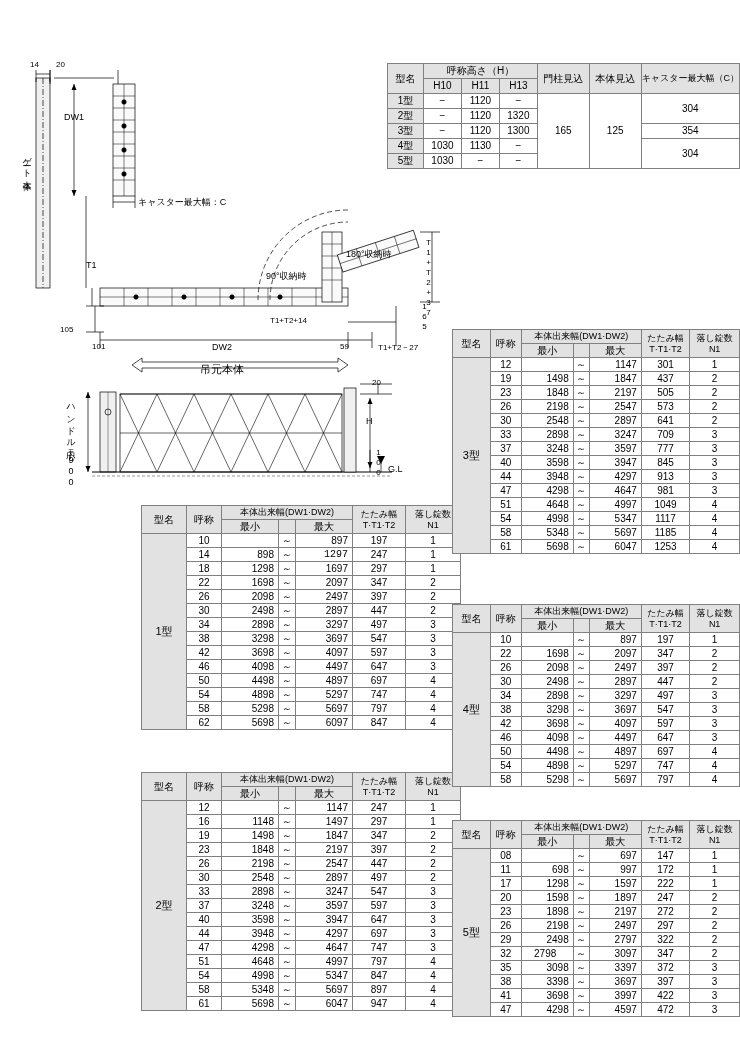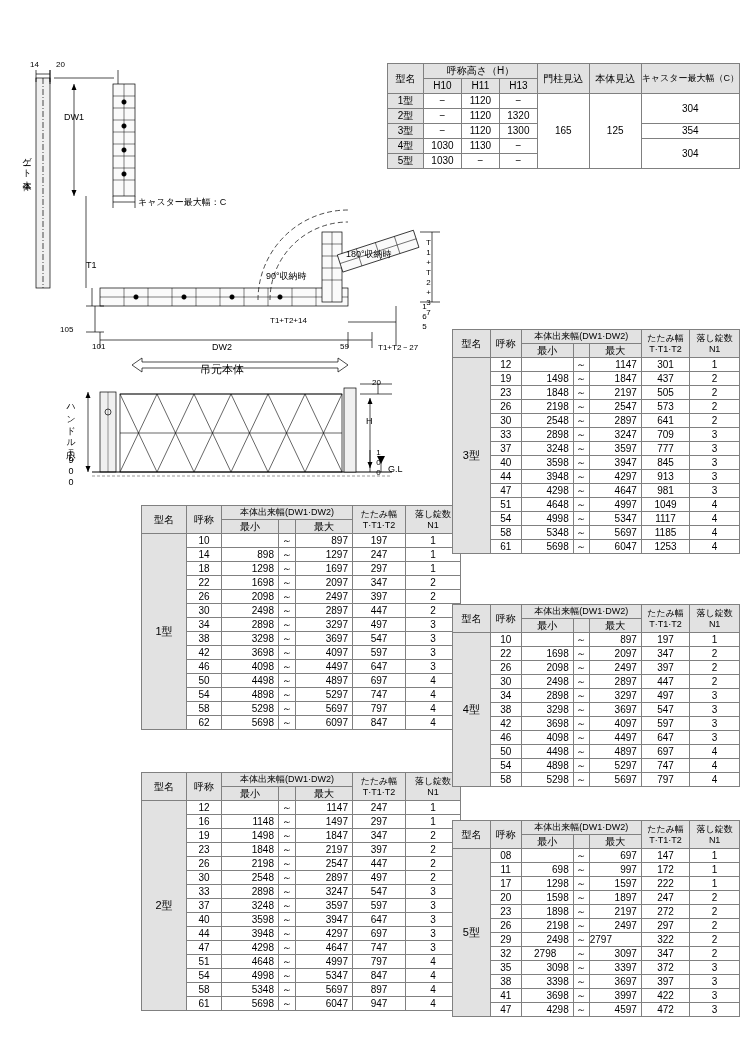--- a/index.html
+++ b/index.html
@@ -329,21 +329,21 @@
             <td style="text-align:right;padding-right:4px;"></td>
             <td>～</td>
             <td style="text-align:right;padding-right:4px;">897</td>
             <td>197</td>
             <td>1</td>
           </tr>
           <tr>
             <td>14</td>
             <td style="text-align:right;padding-right:4px;">898</td>
             <td>～</td>
-            <td style="text-align:right;padding-right:4px;">1297</td>
+            <td style="text-align:right;padding-right:4px;font-family:Liberation Mono, monospace;">1297</td>
             <td>247</td>
             <td>1</td>
           </tr>
           <tr>
             <td>18</td>
             <td style="text-align:right;padding-right:4px;">1298</td>
             <td>～</td>
             <td style="text-align:right;padding-right:4px;">1697</td>
             <td>297</td>
             <td>1</td>
@@ -869,21 +869,21 @@
             <td style="text-align:right;padding-right:4px;">2198</td>
             <td>～</td>
             <td style="text-align:right;padding-right:4px;">2497</td>
             <td>297</td>
             <td>2</td>
           </tr>
           <tr>
             <td>29</td>
             <td style="text-align:right;padding-right:4px;">2498</td>
             <td>～</td>
-            <td style="text-align:left;padding-right:4px;">2797</td>
+            <td style="text-align:right;padding-right:4px;">2797</td>
             <td>322</td>
             <td>2</td>
           </tr>
           <tr>
             <td>32</td>
             <td style="text-align:center;padding-right:4px;">2798</td>
             <td>～</td>
             <td style="text-align:right;padding-right:4px;">3097</td>
             <td>347</td>
             <td>2</td>

